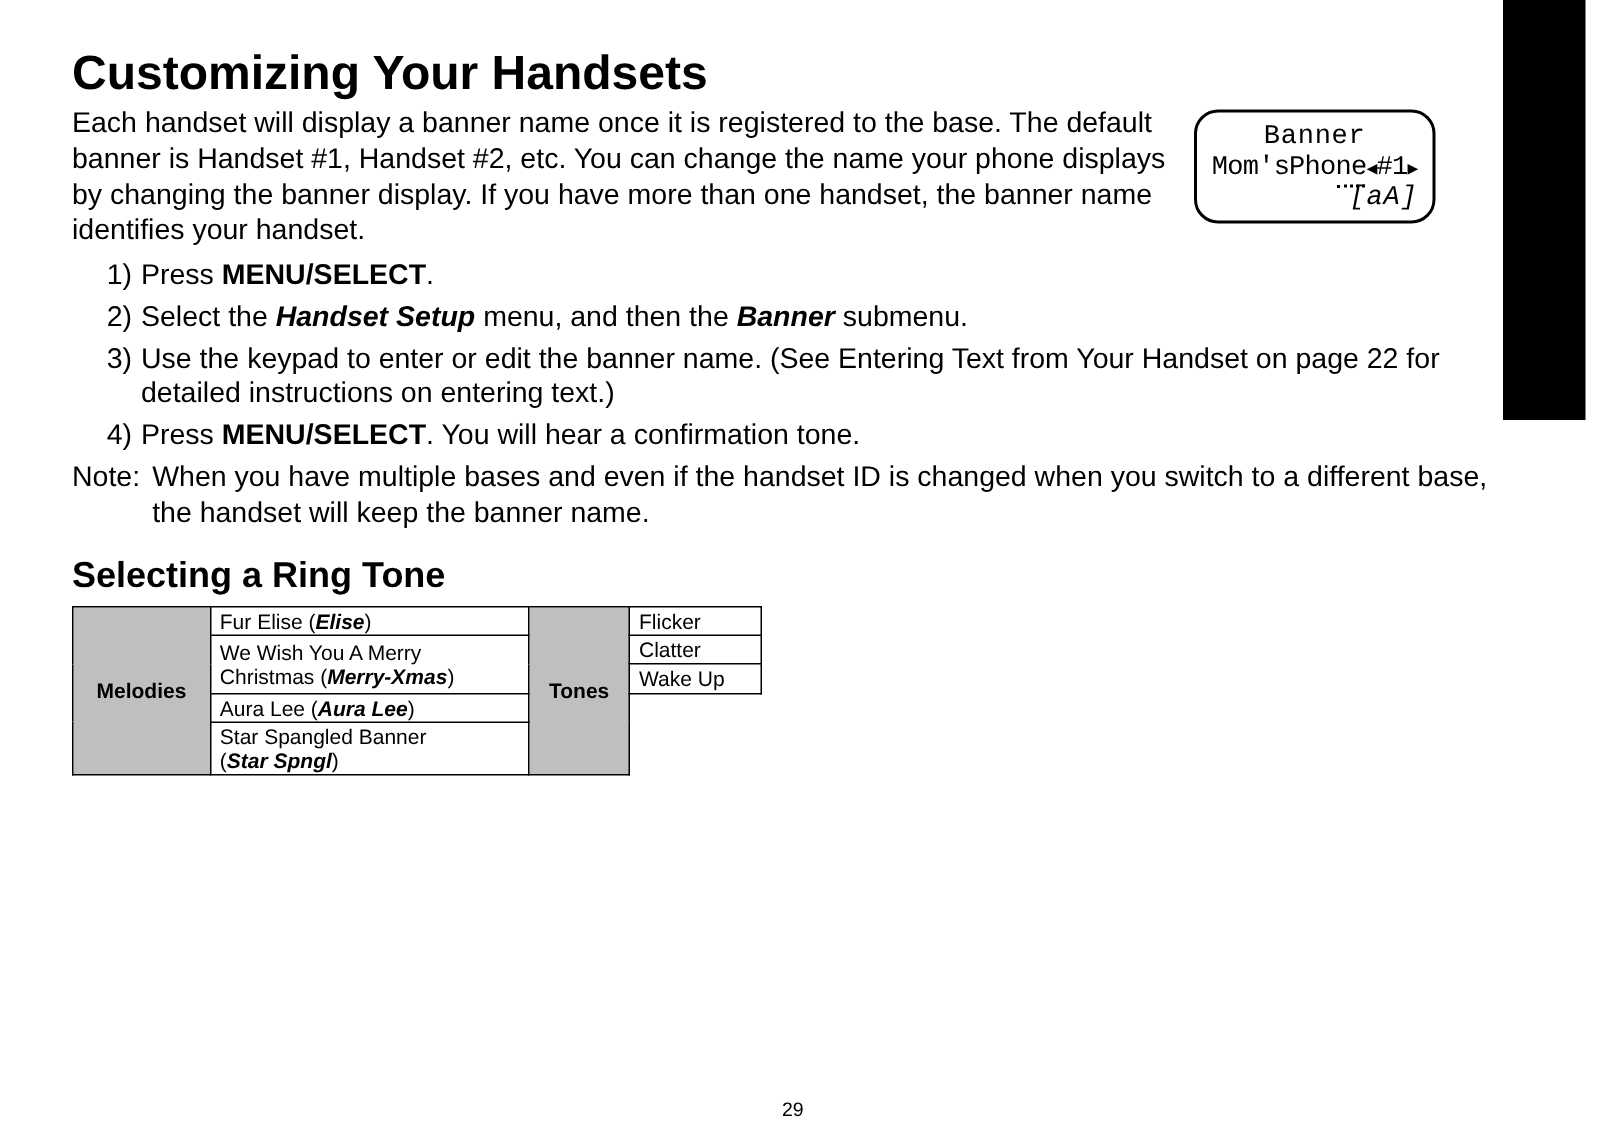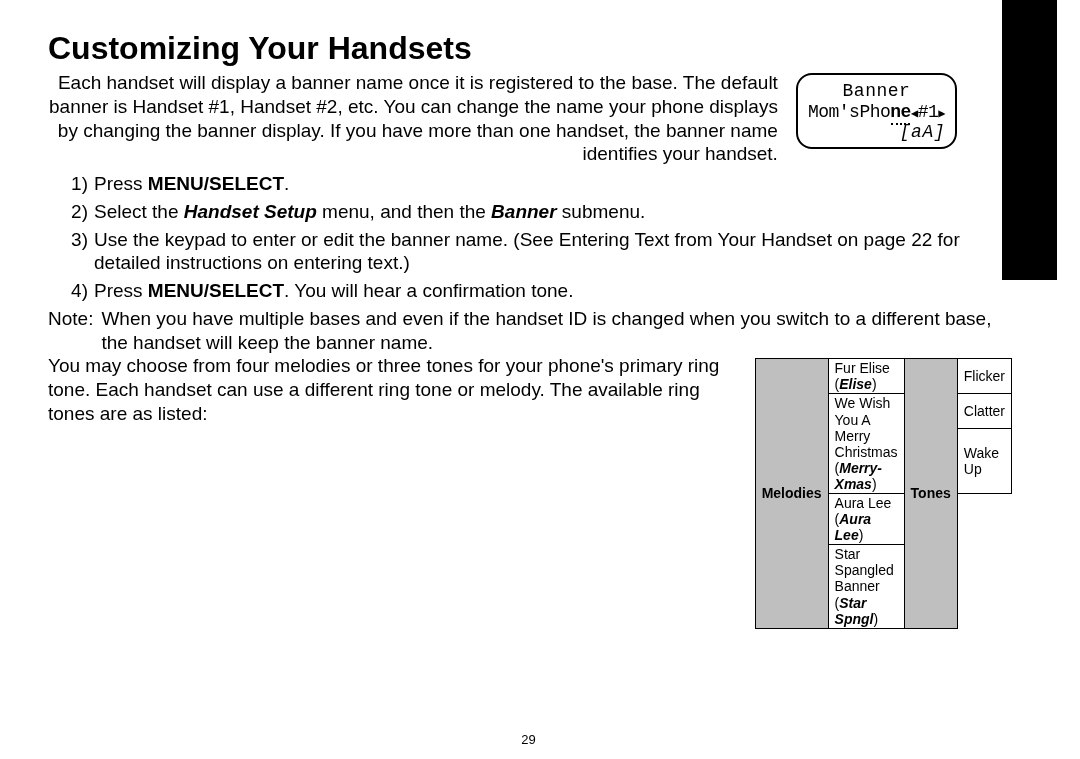--- a/index.html
+++ b/index.html
@@ -4,26 +4,26 @@
 <style>
   * { box-sizing: border-box; margin: 0; padding: 0; }
   html, body { width: 1080px; height: 759px; background: #fff; font-family: Arial, Helvetica, sans-serif; color: #000; }
   .page { position: relative; width: 1057px; height: 759px; padding: 30px 45px 20px 48px; }
   .side-tab { position: absolute; top: 0; right: 0; width: 55px; height: 280px; background: #000; color: #fff; }
   .side-tab .rot { position: absolute; top: 16px; right: 0; width: 280px; transform-origin: top right; transform: rotate(90deg); font-size: 16px; font-style: italic; font-weight: 700; padding-left: 14px; white-space: nowrap; }
   h1 { font-size: 32px; font-weight: 700; margin-bottom: 4px; }
   .body-text { font-size: 19px; line-height: 1.25; }
   h2 { font-size: 24px; font-weight: 700; margin-top: 16px; margin-bottom: 2px; }
   .sec1-top { display: flex; gap: 18px; align-items: flex-start; }
-  .sec1-text { flex: 1 1 auto; text-align: right; }
+  .sec1-text { flex: 1 1 auto; }
   .lcd { border: 2px solid #000; border-radius: 16px; padding: 6px 10px 4px 10px; font-family: "Courier New", monospace; font-size: 18px; line-height: 1.15; letter-spacing: 0.5px; }
   .lcd1 { width: 230px; margin-top: 2px; margin-right: 55px; }
   .lcd1 .l1 { text-align: center; }
   .lcd1 .l2 { white-space: nowrap; letter-spacing: -0.5px; position: relative; }
-  .dot-under { position: relative; display: inline-block; font-weight: bold; }
+  .dot-under { position: relative; display: inline-block; }
   .dot-under::after { content: ""; position: absolute; left: 1px; right: 1px; bottom: -3px; border-bottom: 2px dotted #000; }
   .lcd1 .arr-l, .lcd1 .arr-r { font-size: 12px; }
   .lcd1 .l3 { text-align: right; font-style: italic; }
   ol.steps { list-style: none; margin: 6px 0 0 18px; font-size: 19px; line-height: 1.25; }
   ol.steps li { display: flex; align-items: flex-start; margin-bottom: 4px; }
   ol.steps .num { flex: 0 0 auto; width: 28px; text-align: right; padding-right: 6px; }
   ol.steps .txt { flex: 1 1 auto; }
   .note-row { display: flex; align-items: flex-start; font-size: 19px; line-height: 1.25; margin-top: 4px; }
   .note-label { flex: 0 0 auto; padding-right: 8px; }
   .note-body { flex: 1 1 auto; }
@@ -75,24 +75,22 @@
         <span class="num">4)</span>
         <span class="txt"><span>Press </span><span class="bi">MENU/SELECT</span><span>. You will hear a confirmation tone.</span></span>
       </li>
   </ol>
 
   <div class="note-row">
     <div class="note-label">Note:</div>
     <div class="note-body">When you have multiple bases and even if the handset ID is changed when you switch to a different base, the handset will keep the banner name.</div>
   </div>
 
+  <h2>Selecting a Ring Tone</h2>
   <div class="sec2-top">
-    <div class="sec2-text">
-      <p class="body-text">You may choose from four melodies or three tones for your phone's primary ring tone. Each handset can use a different ring tone or melody. The available ring tones are as listed:</p>
-    </div>
     <table class="ringtbl">
       <tbody>
           <tr>
         <td class="hdr" rowspan="6">Melodies</td>
         <td><span>Fur Elise (</span><span class="it">Elise</span><span>)</span></td>
         <td class="hdr" rowspan="6">Tones</td>
         <td>Flicker</td>
       </tr>
       <tr>
         <td rowspan="2"><span>We Wish You A Merry</span><br><span>Christmas (</span><span class="it">Merry-Xmas</span><span>)</span></td>

